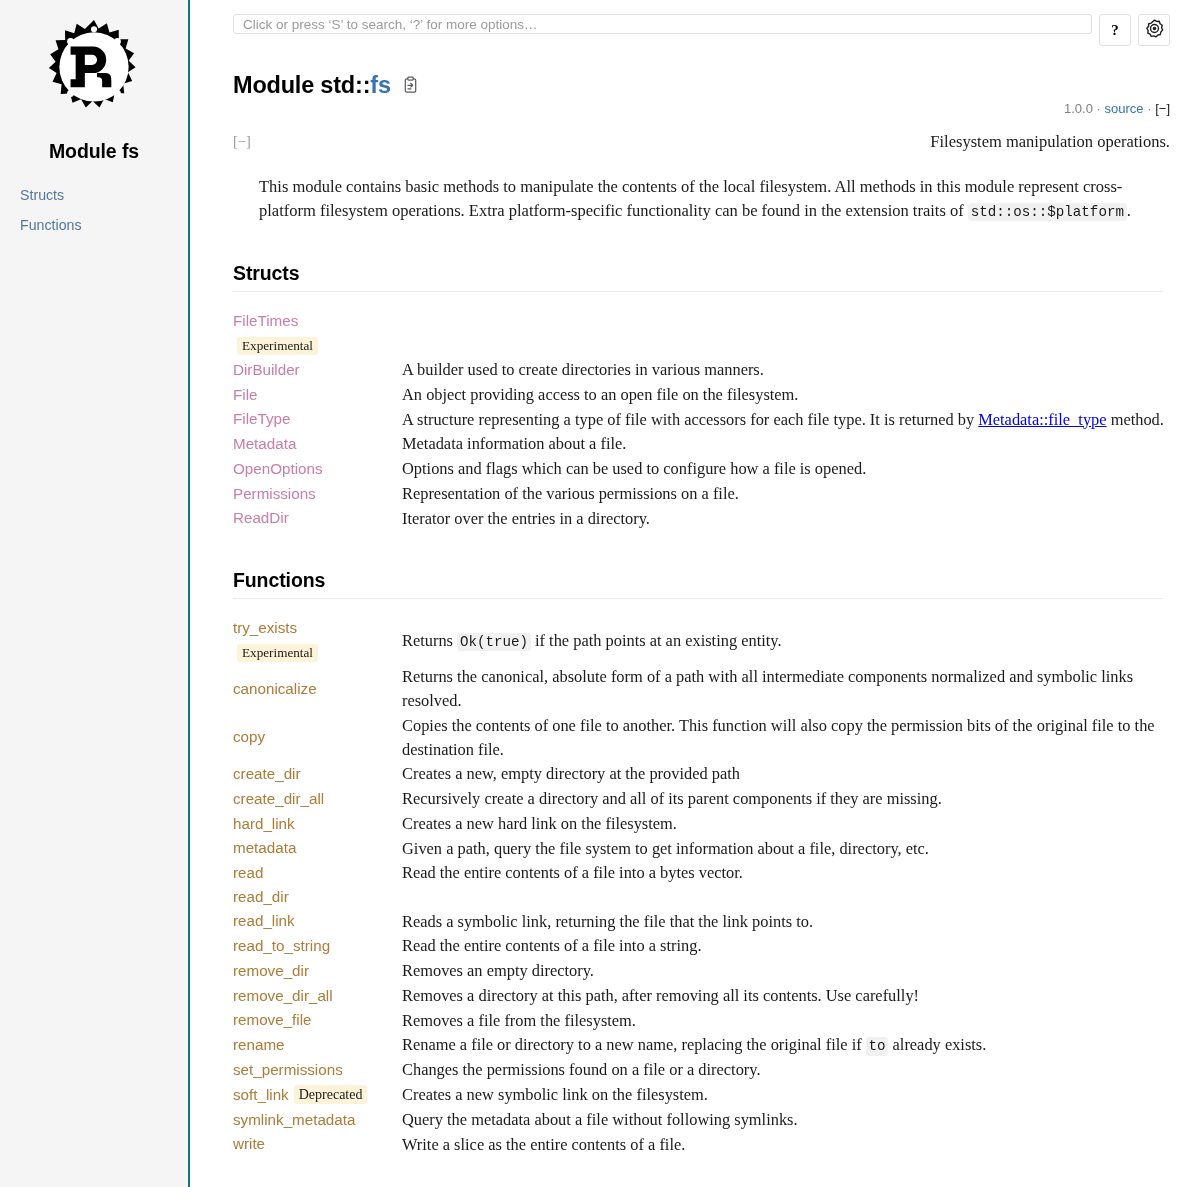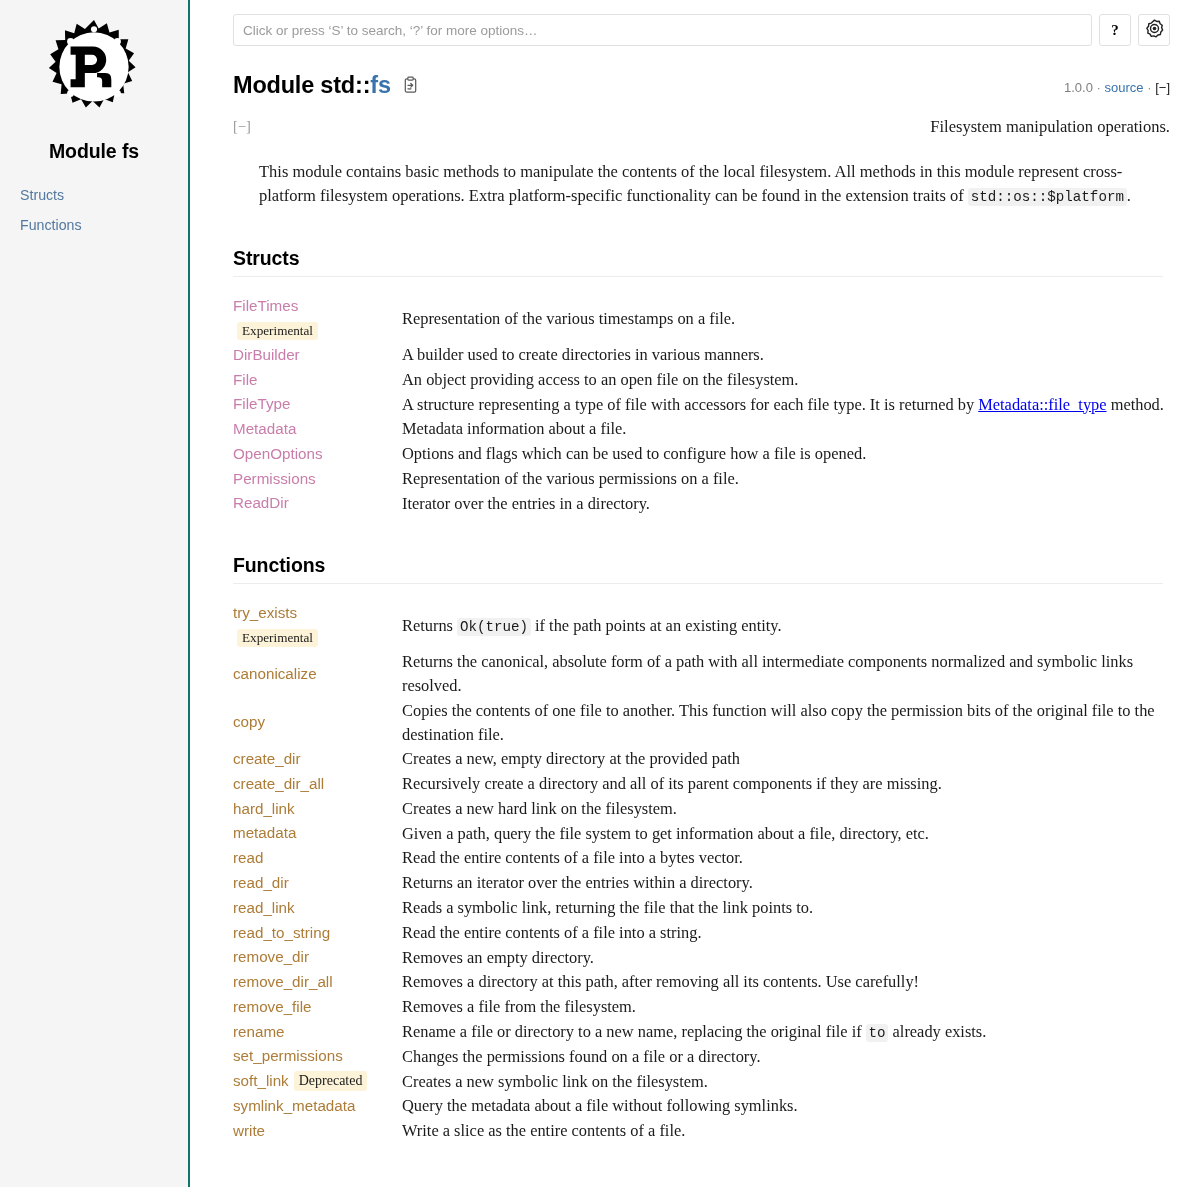--- a/index.html
+++ b/index.html
@@ -55,21 +55,21 @@
 
   
   .search-row {
     display: flex;
     align-items: stretch;
     gap: 7px;
     margin-bottom: 26px;
   }
   .search-input {
     flex: 1 1 auto;
-    height: 32px;
+    height: 20px;
     border: 1px solid #e0e0e0;
     border-radius: 3px;
     background: #ffffff;
     padding: 0 9px;
     font-size: 13.5px;
     font-family: "Liberation Sans", sans-serif;
     color: #333;
     outline: none;
   }
   .search-input::placeholder { color: #9b9b9b; }
@@ -84,20 +84,21 @@
     color: #000;
   }
   .help-btn { font-size: 15px; font-weight: 700; font-family: "Liberation Serif", serif; }
 
   
   .main-heading-row {
     display: flex;
     align-items: baseline;
     margin-bottom: 16px;
     position: relative;
+    flex-direction: column;
   }
   h1.item-title {
     font-size: 23.5px;
     font-weight: 700;
     margin: 0;
     color: #000;
     letter-spacing: -0.2px;
     display: flex;
     align-items: baseline;
     gap: 0;
@@ -298,21 +299,20 @@
       </div>
       <p class="docblock">
         <span>This module contains basic methods to manipulate the contents of the local filesystem. All methods in this module represent cross-platform filesystem operations. Extra platform-specific functionality can be found in the extension traits of </span><code class="inline">std::os::$platform</code><span>.</span>
       </p>
 
       <div id="sections-root">
           <h2 class="section-header" id="structs">Structs</h2>
           <div class="item-table">
             <div class="item-row">
               <div class="item-name"><a href="#" class="struct-link">FileTimes</a><span class="row-stab"><span class="stab stab-block">Experimental</span></span></div>
-              <div class="item-desc"><span>Representation of the various timestamps on a file.</span></div>
             </div>
             <div class="item-row">
               <div class="item-name"><a href="#" class="struct-link">DirBuilder</a></div>
               <div class="item-desc"><span>A builder used to create directories in various manners.</span></div>
             </div>
             <div class="item-row">
               <div class="item-name"><a href="#" class="struct-link">File</a></div>
               <div class="item-desc"><span>An object providing access to an open file on the filesystem.</span></div>
             </div>
             <div class="item-row">
@@ -365,21 +365,20 @@
             <div class="item-row">
               <div class="item-name"><a href="#" class="fn-link">metadata</a></div>
               <div class="item-desc"><span>Given a path, query the file system to get information about a file, directory, etc.</span></div>
             </div>
             <div class="item-row">
               <div class="item-name"><a href="#" class="fn-link">read</a></div>
               <div class="item-desc"><span>Read the entire contents of a file into a bytes vector.</span></div>
             </div>
             <div class="item-row">
               <div class="item-name"><a href="#" class="fn-link">read_dir</a></div>
-              <div class="item-desc"><span>Returns an iterator over the entries within a directory.</span></div>
             </div>
             <div class="item-row">
               <div class="item-name"><a href="#" class="fn-link">read_link</a></div>
               <div class="item-desc"><span>Reads a symbolic link, returning the file that the link points to.</span></div>
             </div>
             <div class="item-row">
               <div class="item-name"><a href="#" class="fn-link">read_to_string</a></div>
               <div class="item-desc"><span>Read the entire contents of a file into a string.</span></div>
             </div>
             <div class="item-row">

